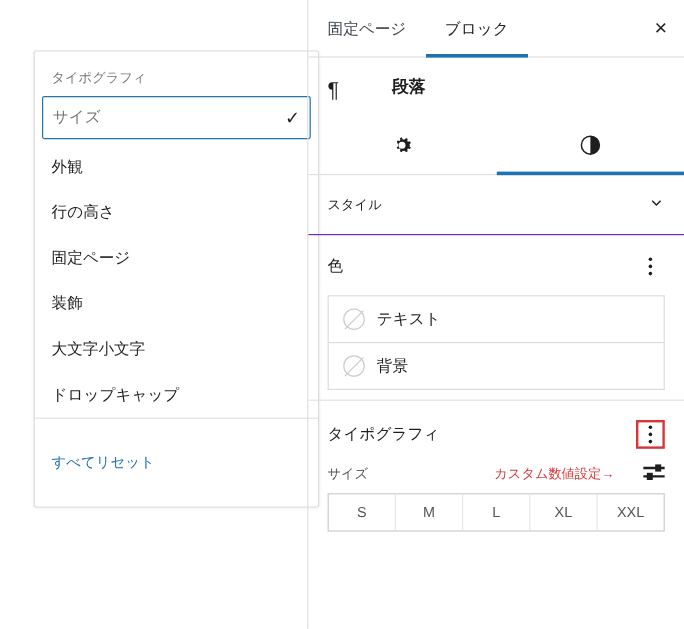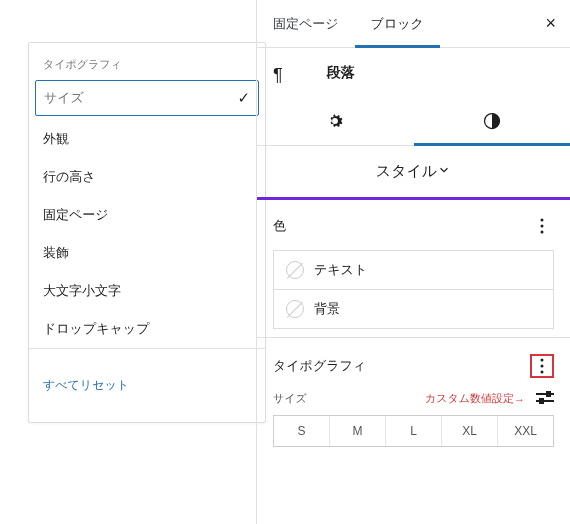--- a/index.html
+++ b/index.html
@@ -129,25 +129,25 @@
     content: "";
     position: absolute;
     left: 0; right: 0; bottom: -1px;
     height: 3px;
     background: #2271b1;
   }
   .subtab svg { width: 20px; height: 20px; }
 
   .panel-row {
     display: flex;
-    justify-content: center;
+    justify-content: space-between;
     align-items: center;
     padding: 16px;
-    border-bottom: 3px solid #6d28d9;
-    font-size: 15px;
+    border-bottom: 1px solid #6d28d9;
+    font-size: 11px;
   }
   .panel-row .chev { font-size: 12px; }
 
   .section {
     padding: 14px 16px 8px;
   }
   .section-head {
     display: flex;
     justify-content: space-between;
     align-items: center;
@@ -327,21 +327,21 @@
       <div class="more-dots highlight">
         <svg class="dots-svg" width="4" height="16" viewBox="0 0 4 16">
             <circle cx="2" cy="2" r="1.5"></circle>
             <circle cx="2" cy="8" r="1.5"></circle>
             <circle cx="2" cy="14" r="1.5"></circle>
           </svg>
       </div>
     </div>
     <div class="size-row">
       <span class="size-label">サイズ</span>
-      <span style="display:flex;align-items:center;gap:11px;">
+      <span style="display:flex;align-items:center;gap:24px;">
         <span class="custom-note">カスタム数値設定→</span>
         <span class="slider-icon">
           <svg width="18" height="14" viewBox="0 0 18 14">
             <line x1="0" y1="4" x2="18" y2="4" stroke="#1e1e1e" stroke-width="2"></line>
             <rect x="10" y="1" width="5" height="6" fill="#1e1e1e"></rect>
             <line x1="0" y1="11" x2="18" y2="11" stroke="#1e1e1e" stroke-width="2"></line>
             <rect x="3" y="8" width="5" height="6" fill="#1e1e1e"></rect>
           </svg>
         </span>
       </span>

